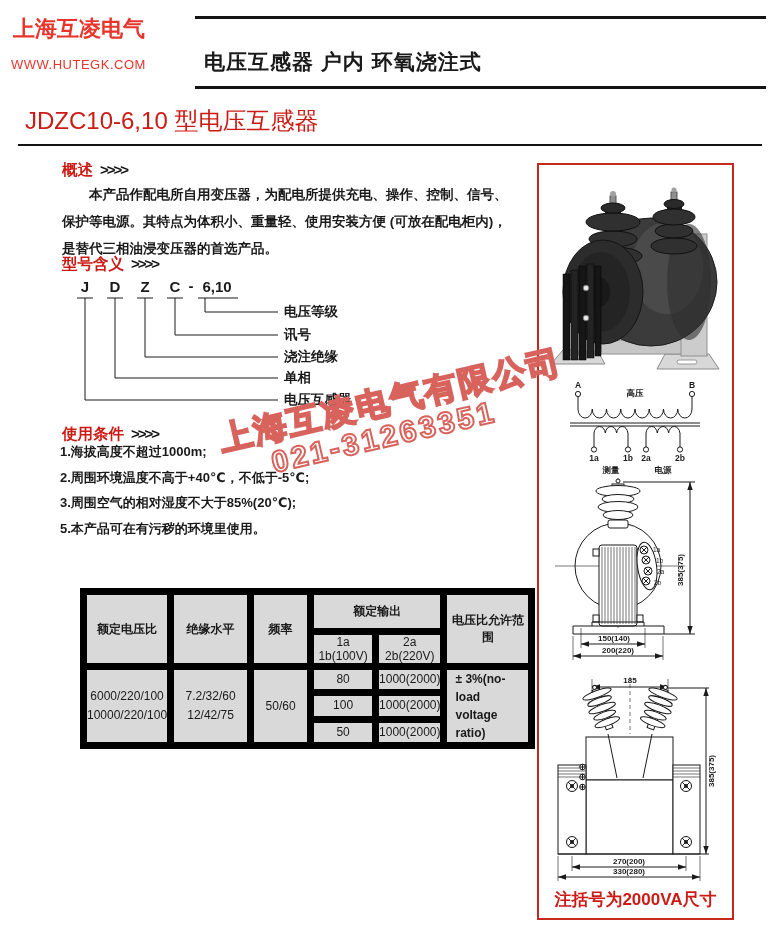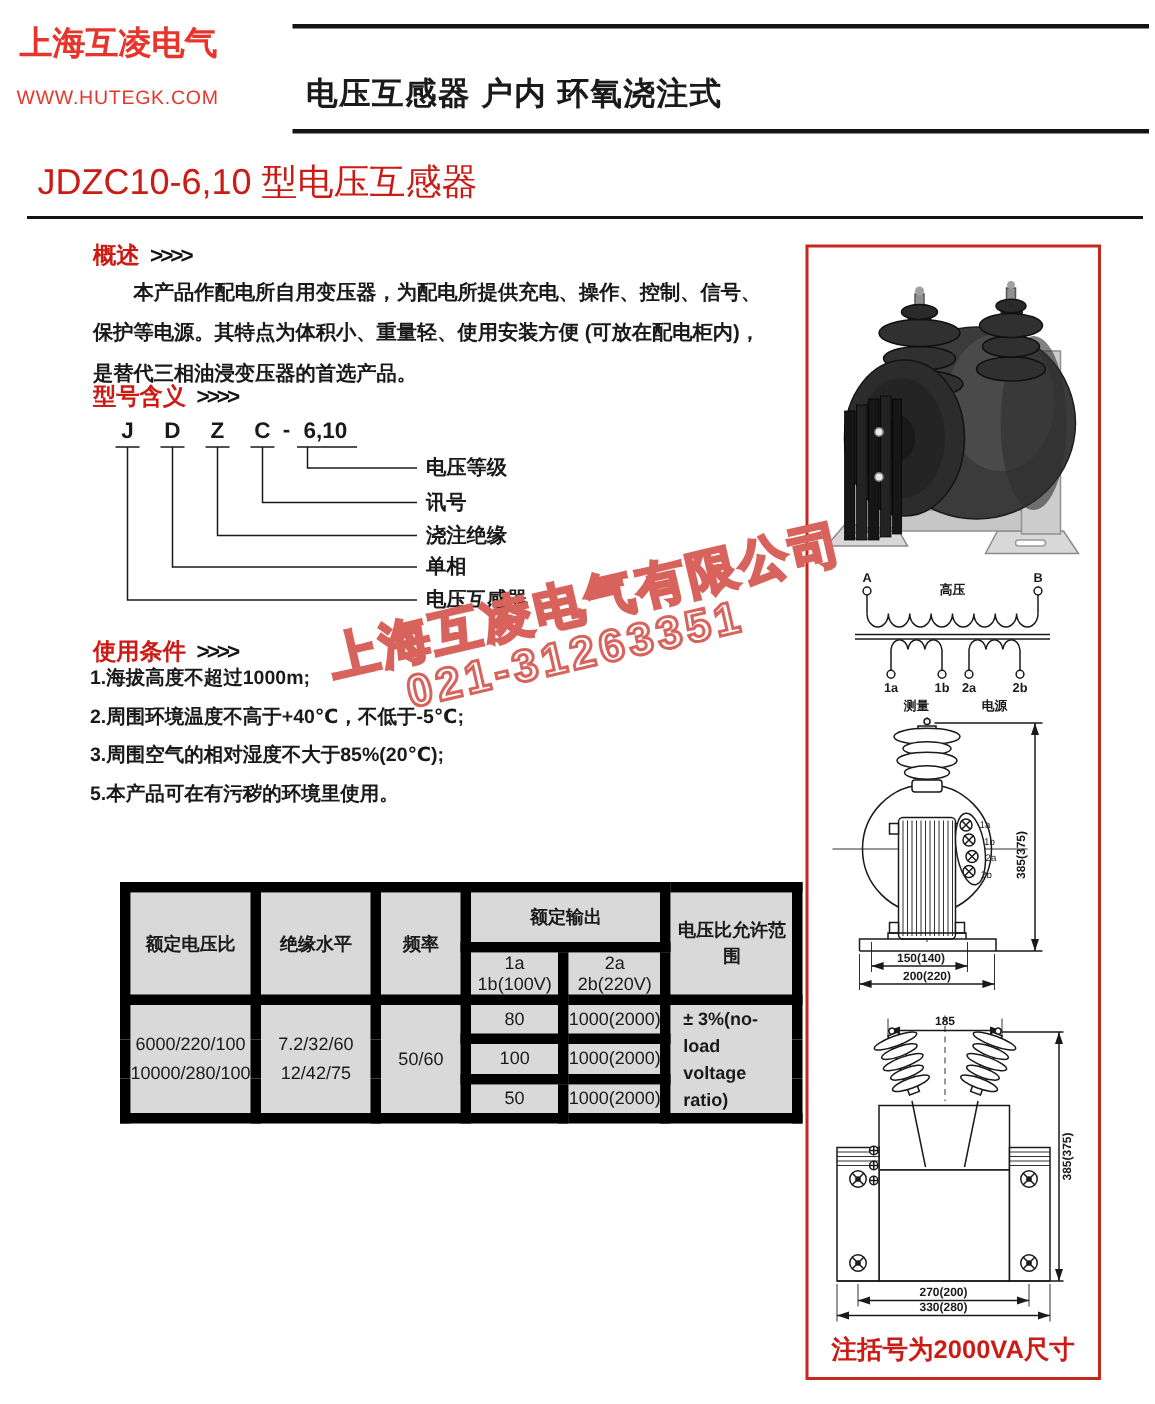--- a/index.html
+++ b/index.html
@@ -122,21 +122,21 @@
       <td colspan="2">额定输出</td>
       <td rowspan="2">电压比允许范围</td>
     </tr>
     <tr class="th2">
       <td>1a 1b(100V)</td>
       <td>2a 2b(220V)</td>
     </tr>
     <tr class="bd">
       <td rowspan="3" class="two">
         <div>6000/220/100</div>
-        <div>10000/280/100</div>
+        <div>10000/220/100</div>
       </td>
       <td rowspan="3" class="two">
         <div>7.2/32/60</div>
         <div>12/42/75</div>
       </td>
       <td rowspan="3" class="two">50/60</td>
       <td class="two">80</td>
       <td class="two">1000(2000)</td>
       <td rowspan="3" class="tolb">
         <div>± 3%(no-load</div>

